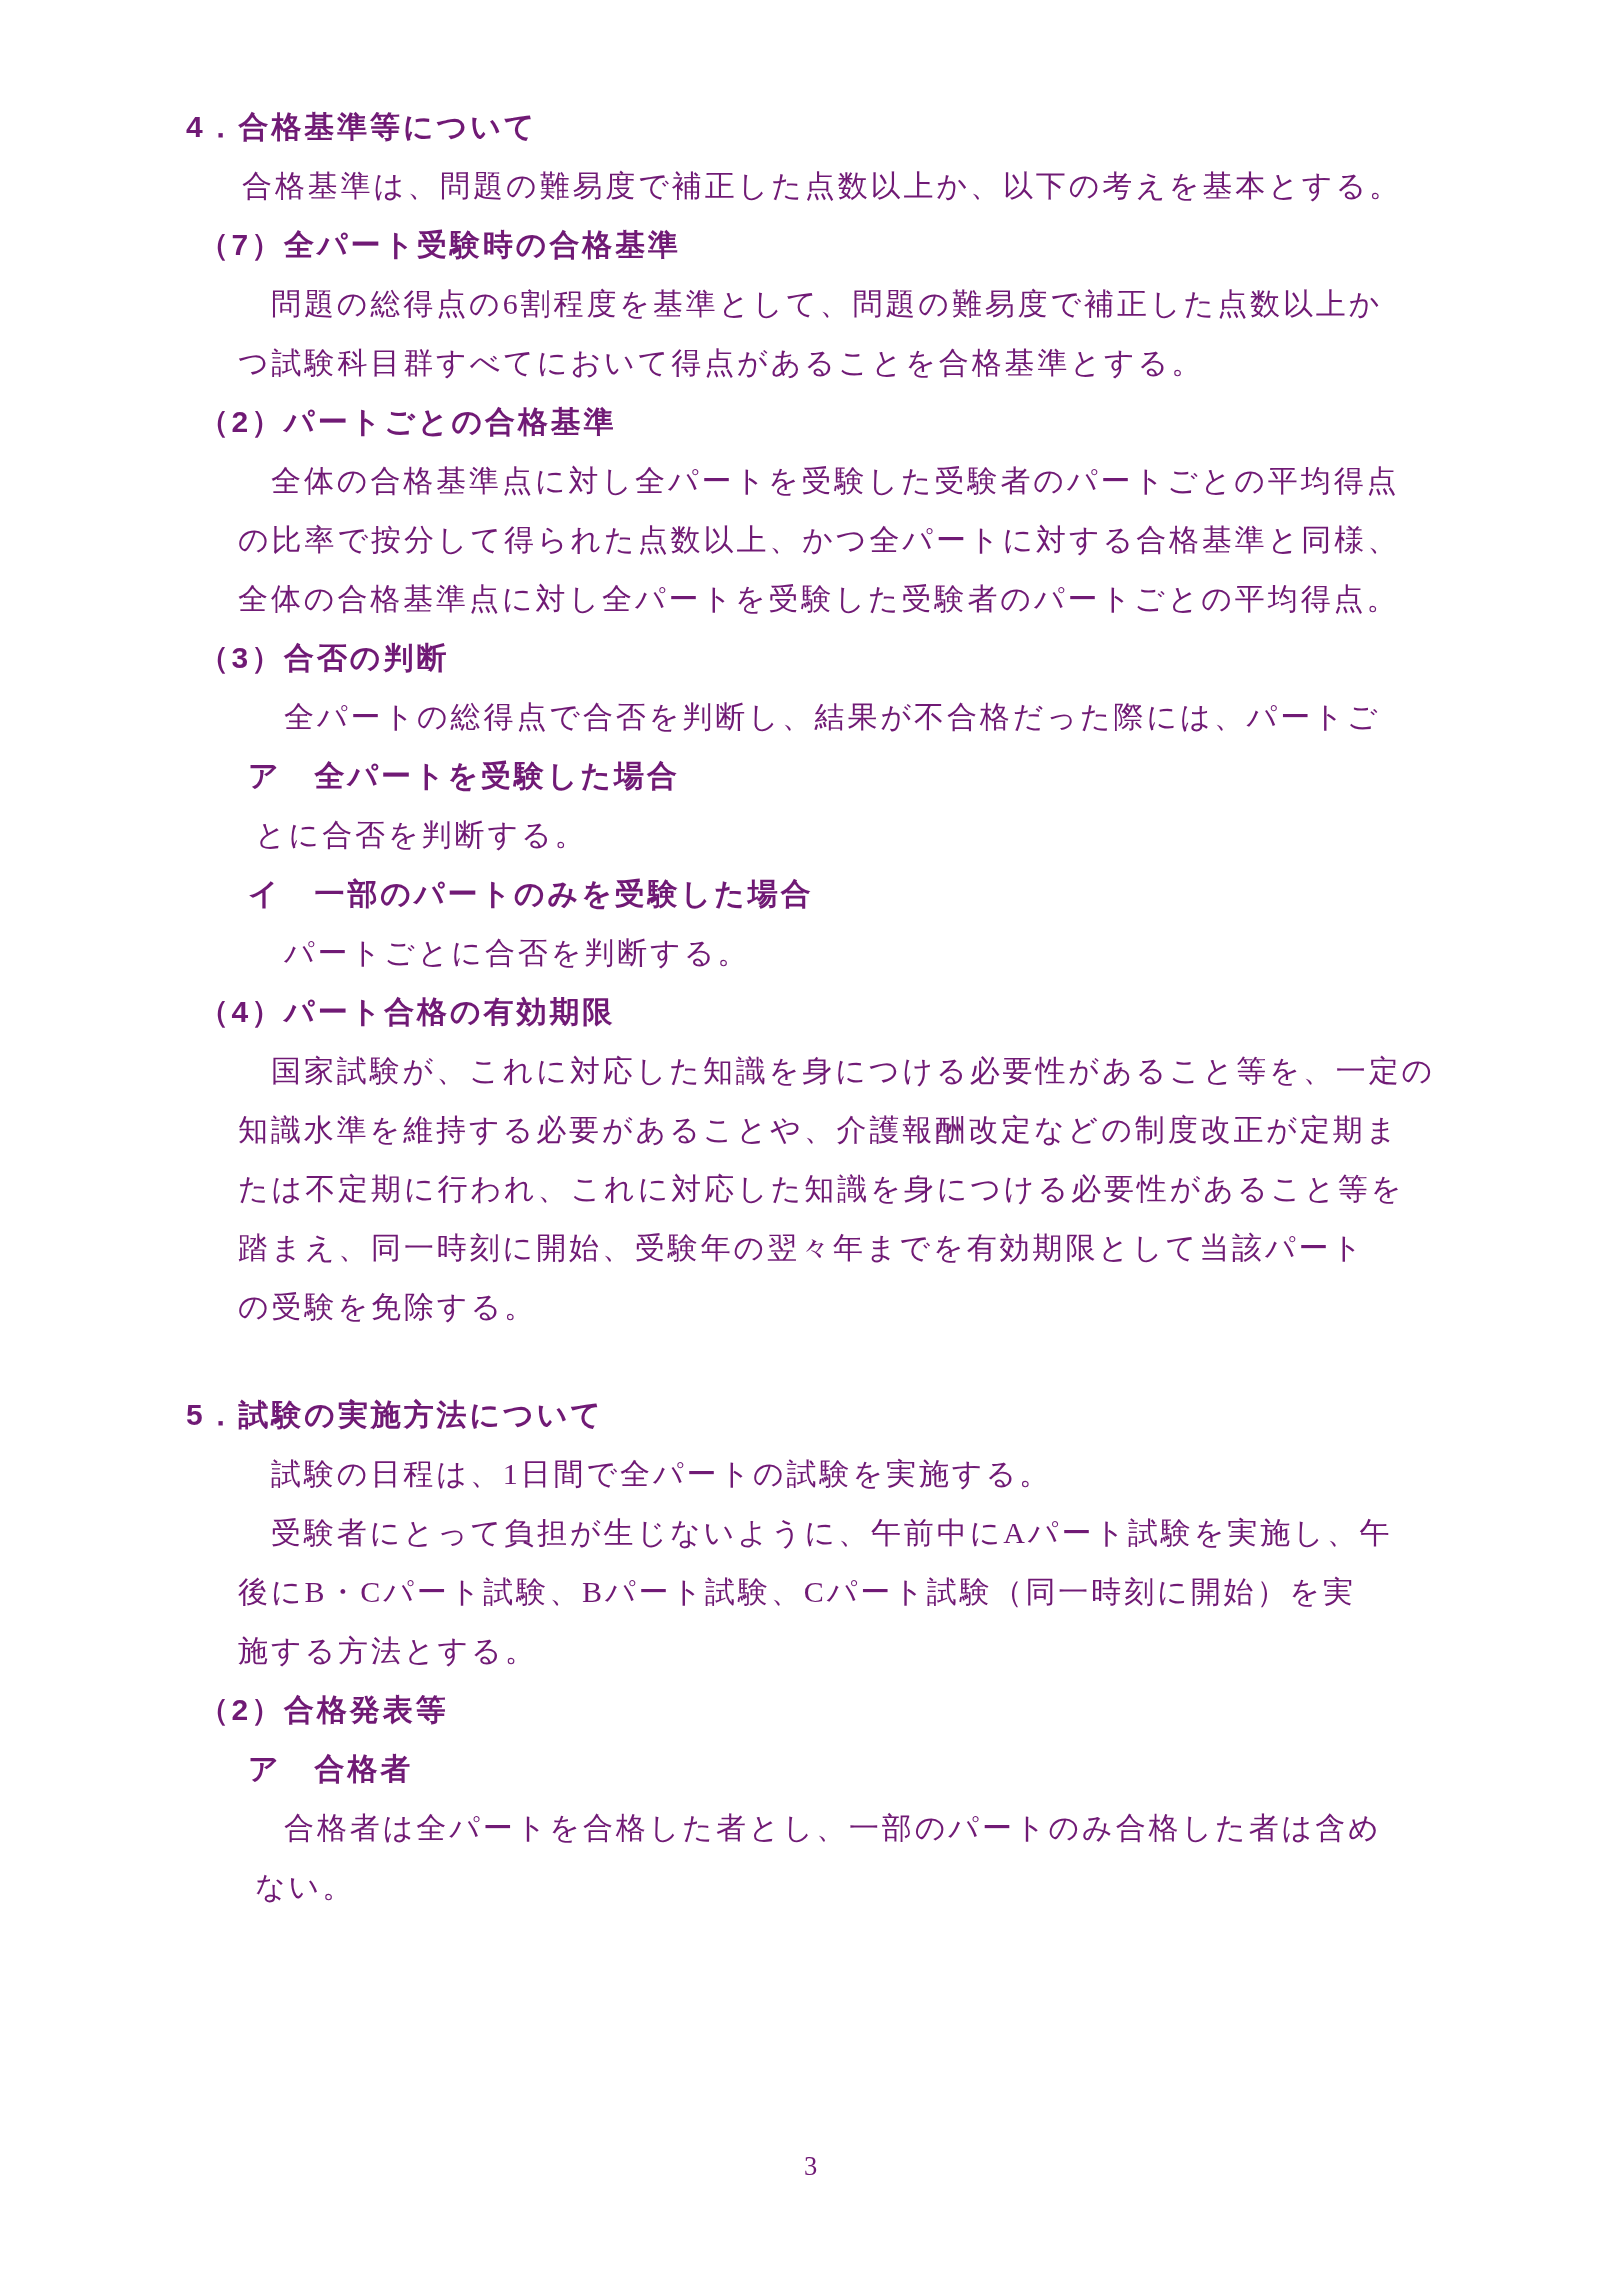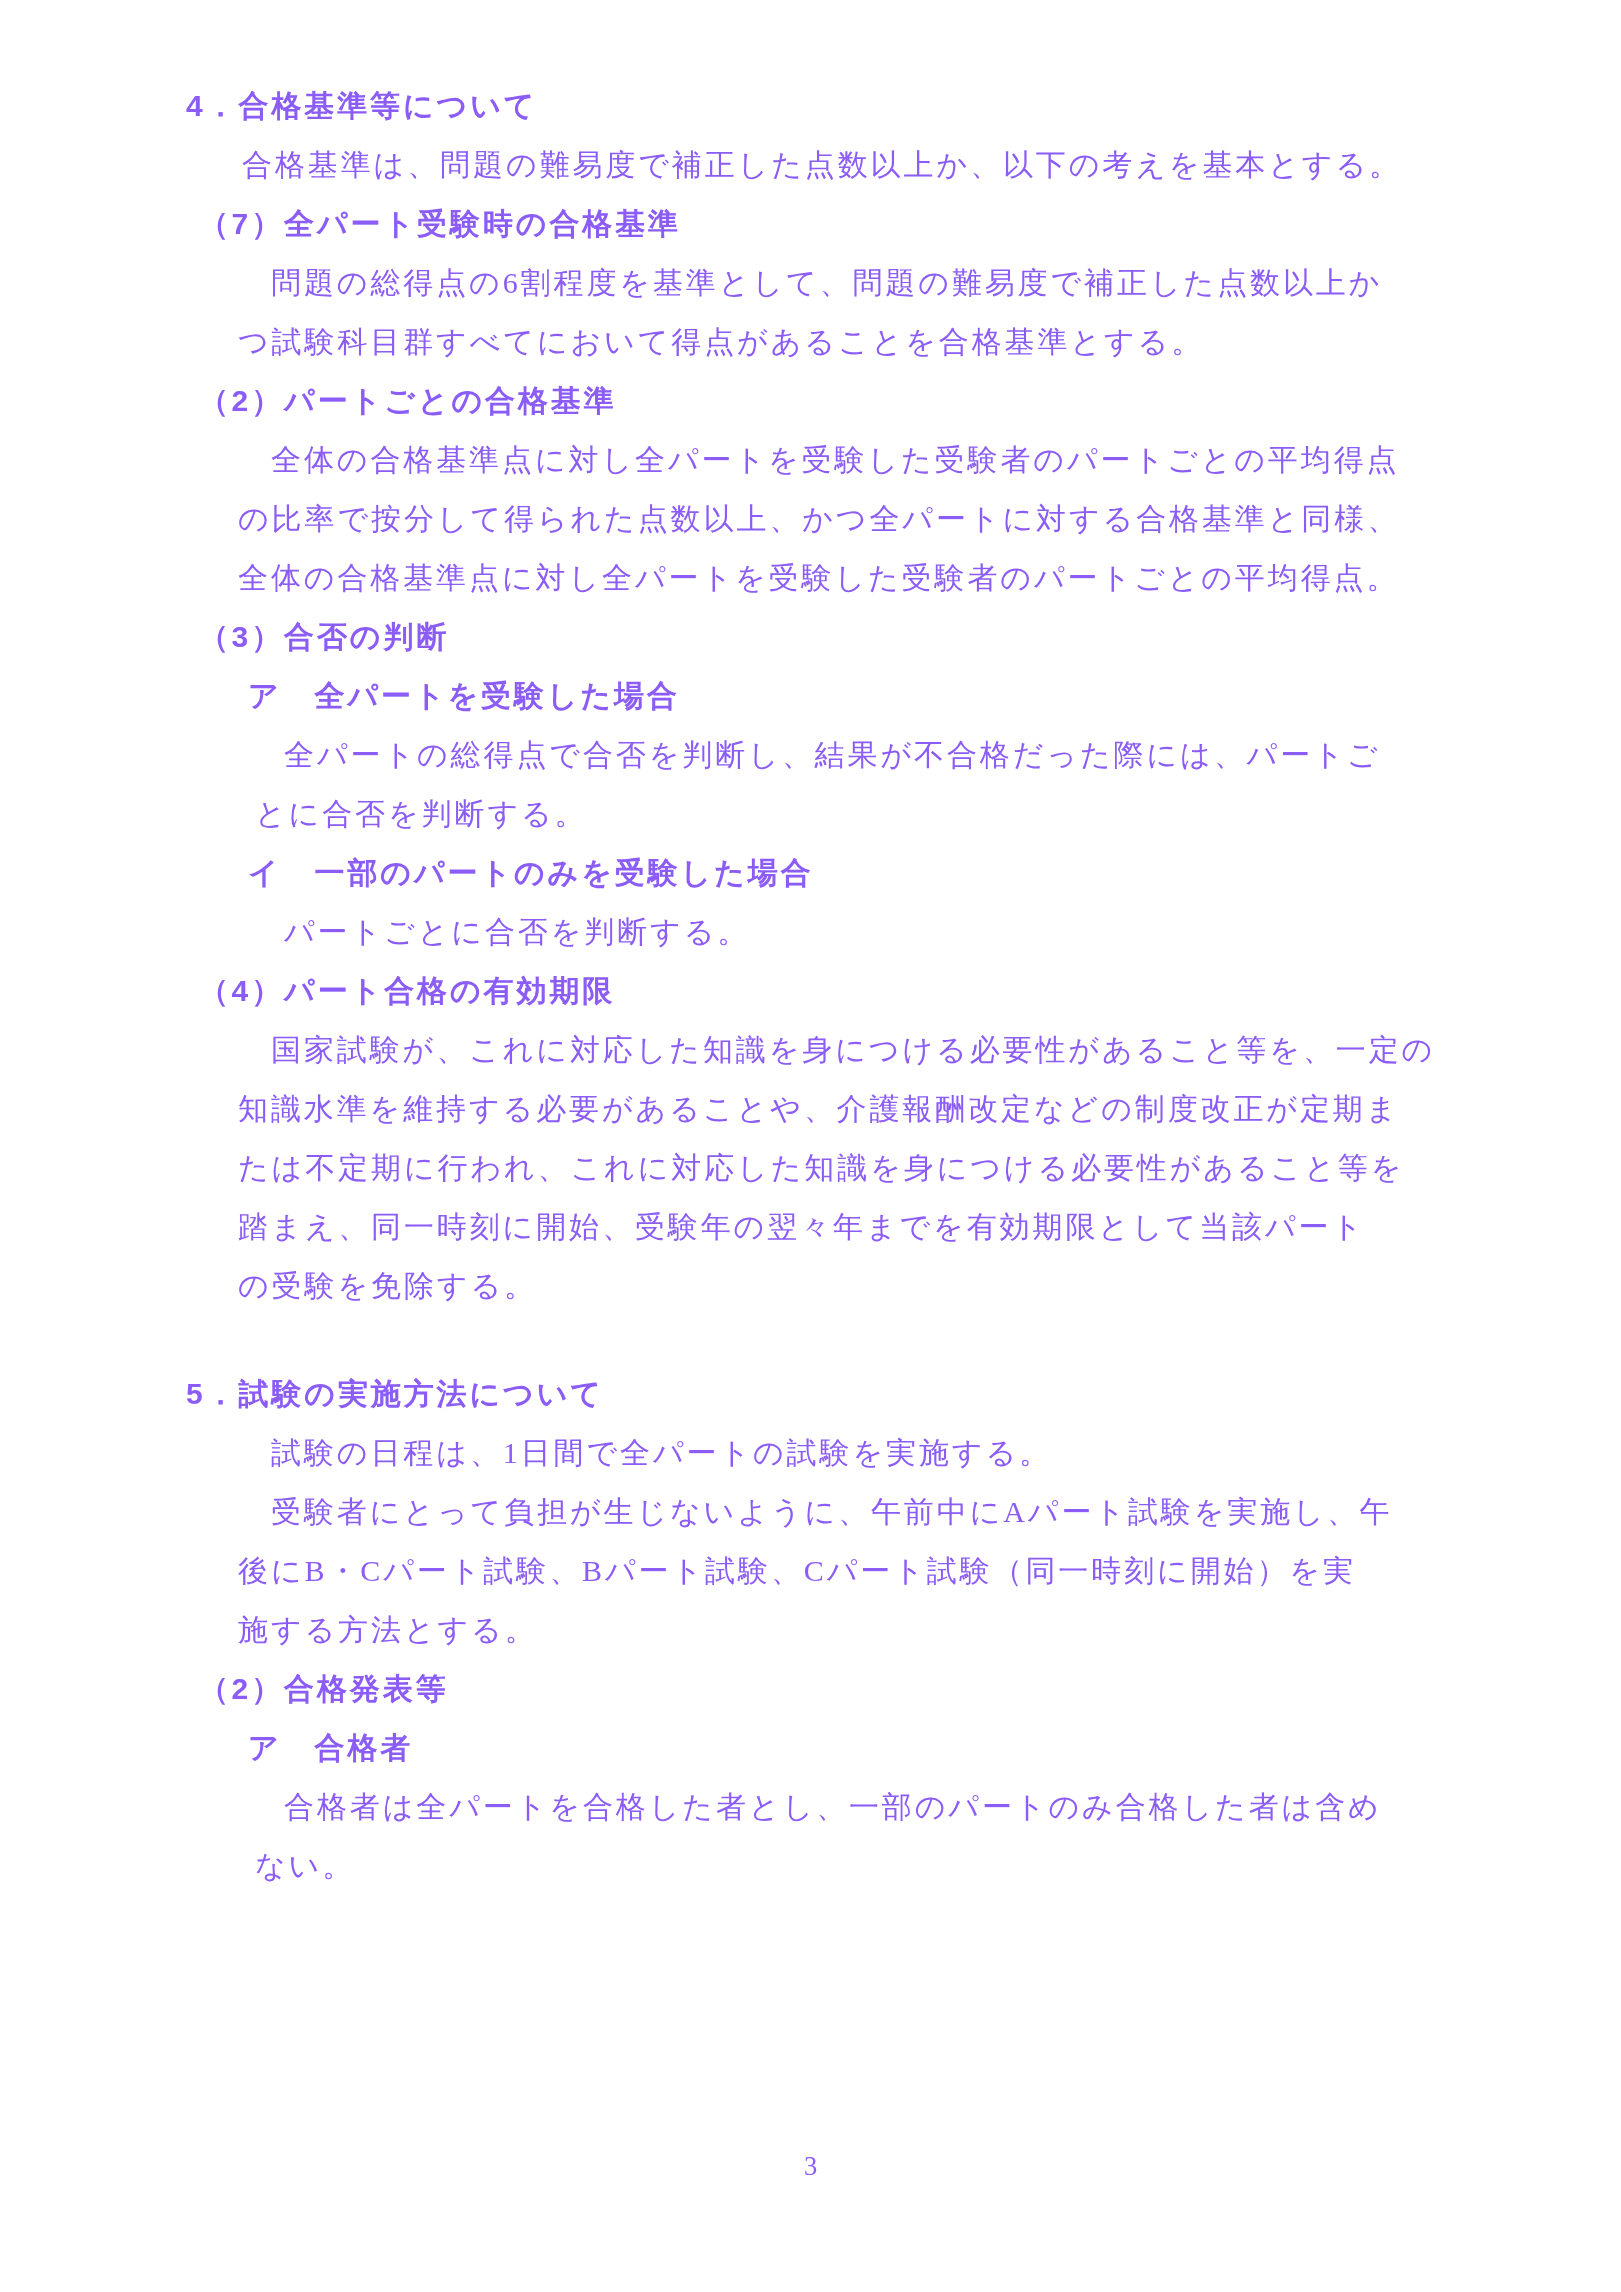--- a/index.html
+++ b/index.html
@@ -3,22 +3,22 @@
 <meta charset="utf-8">
 <style>
   html,body { margin:0; padding:0; background:#e8e8e8; }
   .page {
     position: relative;
     width: 1621px;
     height: 2293px;
     margin: 0 auto;
     background: #ffffff;
     box-sizing: border-box;
-    padding: 76px 137px 0 186px;
-    color: #8b5cf6;
+    padding: 97px 137px 0 186px;
+    color: #701a75;
     font-family: "Liberation Serif", "DejaVu Serif", serif;
     overflow: hidden;
   }
   .line {
     font-size: 30px;
     line-height: 59px;
     letter-spacing: 2.9px;
     white-space: pre;
   }
   .h1 {
@@ -64,22 +64,22 @@
   <div class="line h2">（7）全パート受験時の合格基準</div>
   <div class="line b2a">問題の総得点の6割程度を基準として、問題の難易度で補正した点数以上か</div>
   <div class="line b2">つ試験科目群すべてにおいて得点があることを合格基準とする。</div>
 
   <div class="line h2">（2）パートごとの合格基準</div>
   <div class="line b2a">全体の合格基準点に対し全パートを受験した受験者のパートごとの平均得点</div>
   <div class="line b2">の比率で按分して得られた点数以上、かつ全パートに対する合格基準と同様、</div>
   <div class="line b2">全体の合格基準点に対し全パートを受験した受験者のパートごとの平均得点。</div>
 
   <div class="line h2">（3）合否の判断</div>
+  <div class="line b3a">全パートの総得点で合否を判断し、結果が不合格だった際には、パートご</div>
   <div class="line h3">ア　全パートを受験した場合</div>
-  <div class="line b3a">全パートの総得点で合否を判断し、結果が不合格だった際には、パートご</div>
   <div class="line b3">とに合否を判断する。</div>
   <div class="line h3">イ　一部のパートのみを受験した場合</div>
   <div class="line b3a">パートごとに合否を判断する。</div>
 
   <div class="line h2">（4）パート合格の有効期限</div>
   <div class="line b2a">国家試験が、これに対応した知識を身につける必要性があること等を、一定の</div>
   <div class="line b2">知識水準を維持する必要があることや、介護報酬改定などの制度改正が定期ま</div>
   <div class="line b2">たは不定期に行われ、これに対応した知識を身につける必要性があること等を</div>
   <div class="line b2">踏まえ、同一時刻に開始、受験年の翌々年までを有効期限として当該パート</div>
   <div class="line b2">の受験を免除する。</div>

